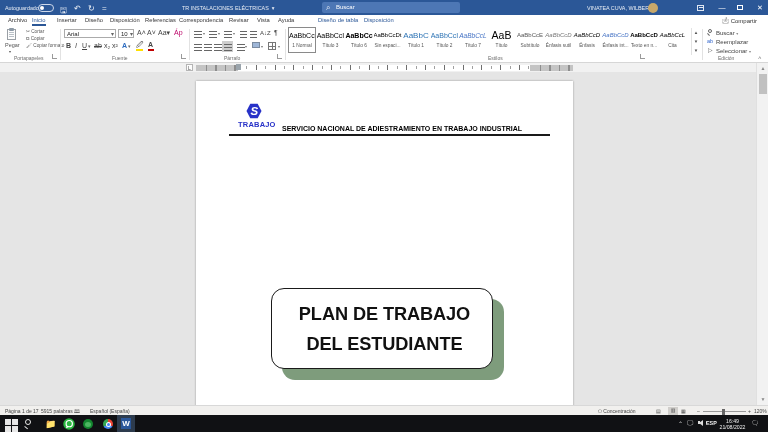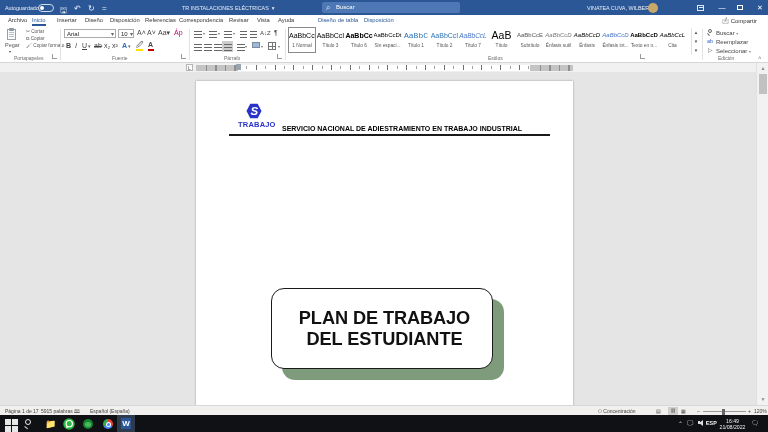--- a/index.html
+++ b/index.html
@@ -32,21 +32,21 @@
 .stylecell .pv{font-size:7px;line-height:15px;white-space:nowrap;color:#000}
 .stylecell .lb{font-size:4.8px;color:#555;white-space:nowrap}
 
 #ruler{position:absolute;left:0;top:63px;width:768px;height:9px;background:#f1f1f1}
 
 #doc{position:absolute;left:0;top:72px;width:768px;height:333px;background:#e5e5e5;overflow:hidden}
 #page{position:absolute;left:196px;top:9px;width:377px;height:330px;background:#fff;box-shadow:0 0 2px rgba(0,0,0,.35)}
 
 #planbox-shadow{position:absolute;left:86px;top:218px;width:222px;height:81px;background:#7e9c7c;border-radius:13px}
 #planbox{position:absolute;left:75px;top:207px;width:222px;height:81px;background:#fff;border:1.3px solid #1a1a1a;border-radius:13px;display:flex;align-items:center;justify-content:center;text-align:center;padding-left:5px}
-#planbox .txt{font-weight:bold;font-size:18.2px;line-height:21px;color:#111;letter-spacing:-0.1px}
+#planbox .txt{font-weight:bold;font-size:18.2px;line-height:30px;color:#111;letter-spacing:-0.1px}
 
 #vscroll{position:absolute;right:0;top:63px;width:12px;height:342px;background:#f2f2f2;border-left:1px solid #e0e0e0;z-index:5}
 
 #statusbar{position:absolute;left:0;top:405px;width:768px;height:10px;background:#f1f0ee;border-top:1px solid #d8d8d8;font-size:5px;color:#444}
 #statusbar span{position:absolute;top:2px;white-space:nowrap}
 
 #taskbar{position:absolute;left:0;top:415px;width:768px;height:17px;background:#101114}
 .tbi{position:absolute;top:2px;width:13px;height:13px}
 </style></head>
 <body>
@@ -162,21 +162,21 @@
         </div>
   <div class="stylecell" style="left:57px;">
           <div class="pv" style="font-size:7px;font-weight:bold;">AaBbCc</div>
           <div class="lb">Título 6</div>
         </div>
   <div class="stylecell" style="left:85.5px;">
           <div class="pv" style="font-size:6px;">AaBbCcDt</div>
           <div class="lb">Sin espaci...</div>
         </div>
   <div class="stylecell" style="left:114px;">
-          <div class="pv" style="font-size:8px;color:#2e74b5;font-family:Liberation Mono, monospace;">AaBbC</div>
+          <div class="pv" style="font-size:8px;color:#2e74b5;">AaBbC</div>
           <div class="lb">Título 1</div>
         </div>
   <div class="stylecell" style="left:142.5px;">
           <div class="pv" style="font-size:7px;color:#2e74b5;">AaBbCcI</div>
           <div class="lb">Título 2</div>
         </div>
   <div class="stylecell" style="left:171px;">
           <div class="pv" style="font-size:6.5px;font-style:italic;color:#4472c4;">AaBbCcL</div>
           <div class="lb">Título 7</div>
         </div>

